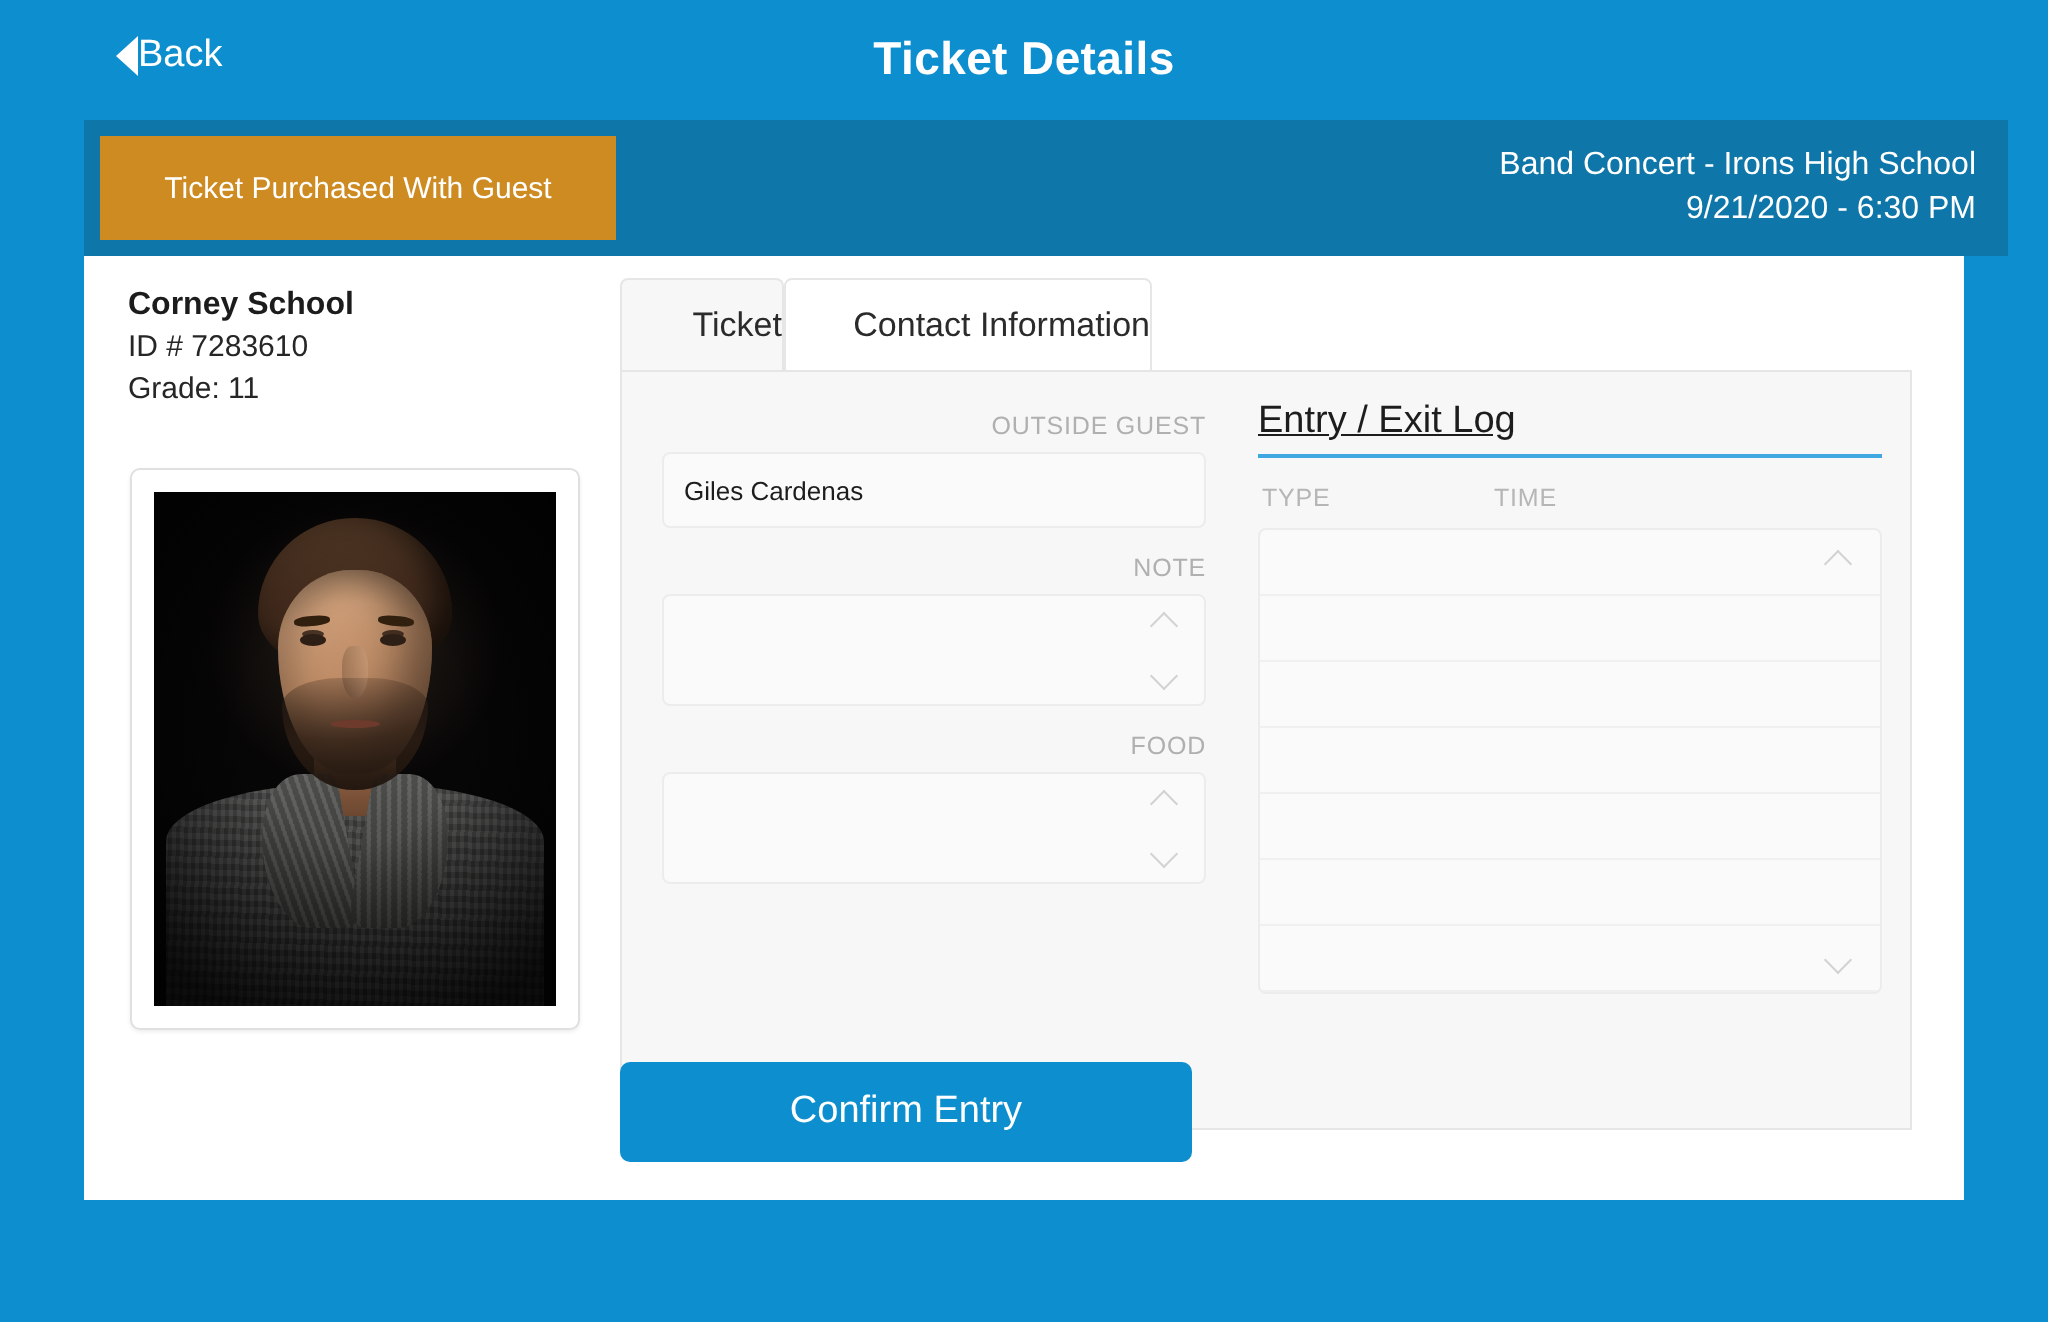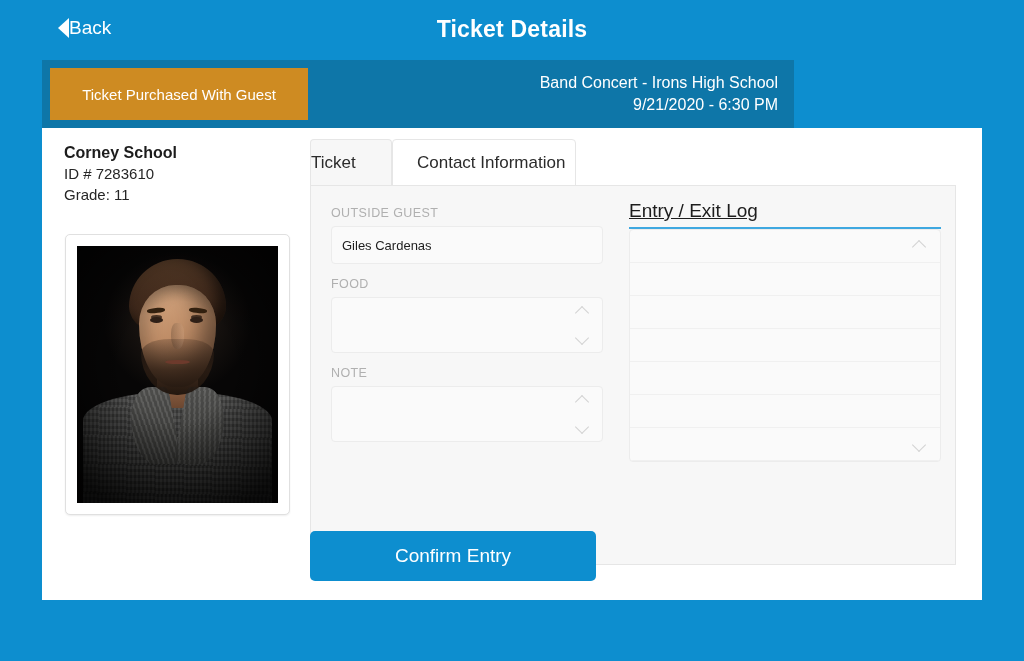--- a/index.html
+++ b/index.html
@@ -33,21 +33,21 @@
   }
   .page-title {
     position: absolute; left: 0; top: 16px; width: 1024px;
     text-align: center;
     color: #ffffff; font-size: 23px; font-weight: bold;
     letter-spacing: .2px;
   }
 
   
   .event-band {
-    position: absolute; left: 42px; top: 60px; width: 752px; height: 68px;
+    position: absolute; left: 42px; top: 60px; width: 962px; height: 68px;
     background: #0e76a8;
   }
   .status-badge {
     position: absolute; left: 8px; top: 8px; width: 258px; height: 52px;
     background: #ce8b22;
     color: #ffffff; font-size: 15px;
     display: flex; align-items: center; justify-content: center;
     cursor: default;
   }
   .event-info {
@@ -147,21 +147,21 @@
   .ph-collar-r { left: 51%; transform: skewX(-10deg); border-radius: 10% 60% 40% 20%; }
   .ph-vignette {
     position: absolute; inset: 0;
     background: radial-gradient(ellipse 70% 62% at 50% 45%, rgba(0,0,0,0) 38%, rgba(0,0,0,.78) 100%);
   }
 
   
   .tab-strip { position: absolute; left: 268px; top: 11px; height: 47px; }
   .tab {
     position: absolute; top: 0; height: 47px;
-    display: flex; align-items: center; justify-content: flex-start;
+    display: flex; align-items: center; justify-content: flex-end;
     font-size: 17px; color: #2b2b2b;
     border-radius: 4px 4px 0 0;
     cursor: pointer;
   }
   .tab.active {
     left: 0; width: 82px;
     background: #f7f7f7;
     border: 1px solid #e6e6e6; border-bottom: none;
   }
   .tab.inactive {
@@ -185,21 +185,21 @@
   }
   .field-box {
     width: 272px; background: #fafafa;
     border: 1px solid #ececec; border-radius: 4px;
     position: relative;
   }
   .field-box.input { height: 38px; display: flex; align-items: center; padding: 0 10px; }
   .field-box.tall  { height: 44px; }
   .field-box.area  { height: 56px; }
   .field-value { font-size: 13px; color: #1d1d1d; }
-  .field-group { margin-bottom: 13px; }
+  .field-group { margin-bottom: 13px; text-align: right; }
 
   .stepper {
     position: absolute; right: 8px; top: 0; height: 100%;
     width: 18px; display: flex; flex-direction: column;
     justify-content: space-between; padding: 7px 0;
     cursor: pointer;
   }
   .chev { width: 13px; height: 13px; position: relative; }
   .chev::before {
     content: ""; position: absolute; left: 1px; top: 3px;
@@ -311,45 +311,49 @@
 
       <div class="field-group">
         <div class="field-label">OUTSIDE GUEST</div>
         <div class="field-box input">
           <span class="field-value">Giles Cardenas</span>
         </div>
       </div>
 
 
       <div class="field-group">
+        <div class="field-label">NOTE</div>
+        <div class="field-box area">
+          <span class="field-value"></span>
+          <span class="stepper">
+            <span class="chev up"></span>
+            <span class="chev down"></span>
+          </span>
+        </div>
+      </div>
+
+      <div class="field-group">
         <div class="field-label">FOOD</div>
         <div class="field-box area">
           <span class="field-value"></span>
           <span class="stepper">
             <span class="chev up"></span>
             <span class="chev down"></span>
           </span>
         </div>
       </div>
 
-      <div class="field-group">
-        <div class="field-label">NOTE</div>
-        <div class="field-box area">
-          <span class="field-value"></span>
-          <span class="stepper">
-            <span class="chev up"></span>
-            <span class="chev down"></span>
-          </span>
-        </div>
-      </div>
-
     </div>
 
     <div class="log-col">
       <div class="log-title">Entry / Exit Log</div>
+      <div class="log-head">
+        <span class="c-type">TYPE</span>
+        <span class="c-time">TIME</span>
+      </div>
       <div class="log-body">
         <div class="log-row"></div>
         <div class="log-row"></div>
         <div class="log-row"></div>
         <div class="log-row"></div>
         <div class="log-row"></div>
         <div class="log-row"></div>
         <div class="log-row"></div>
         <span class="log-scroll">
           <span class="chev up"></span>

